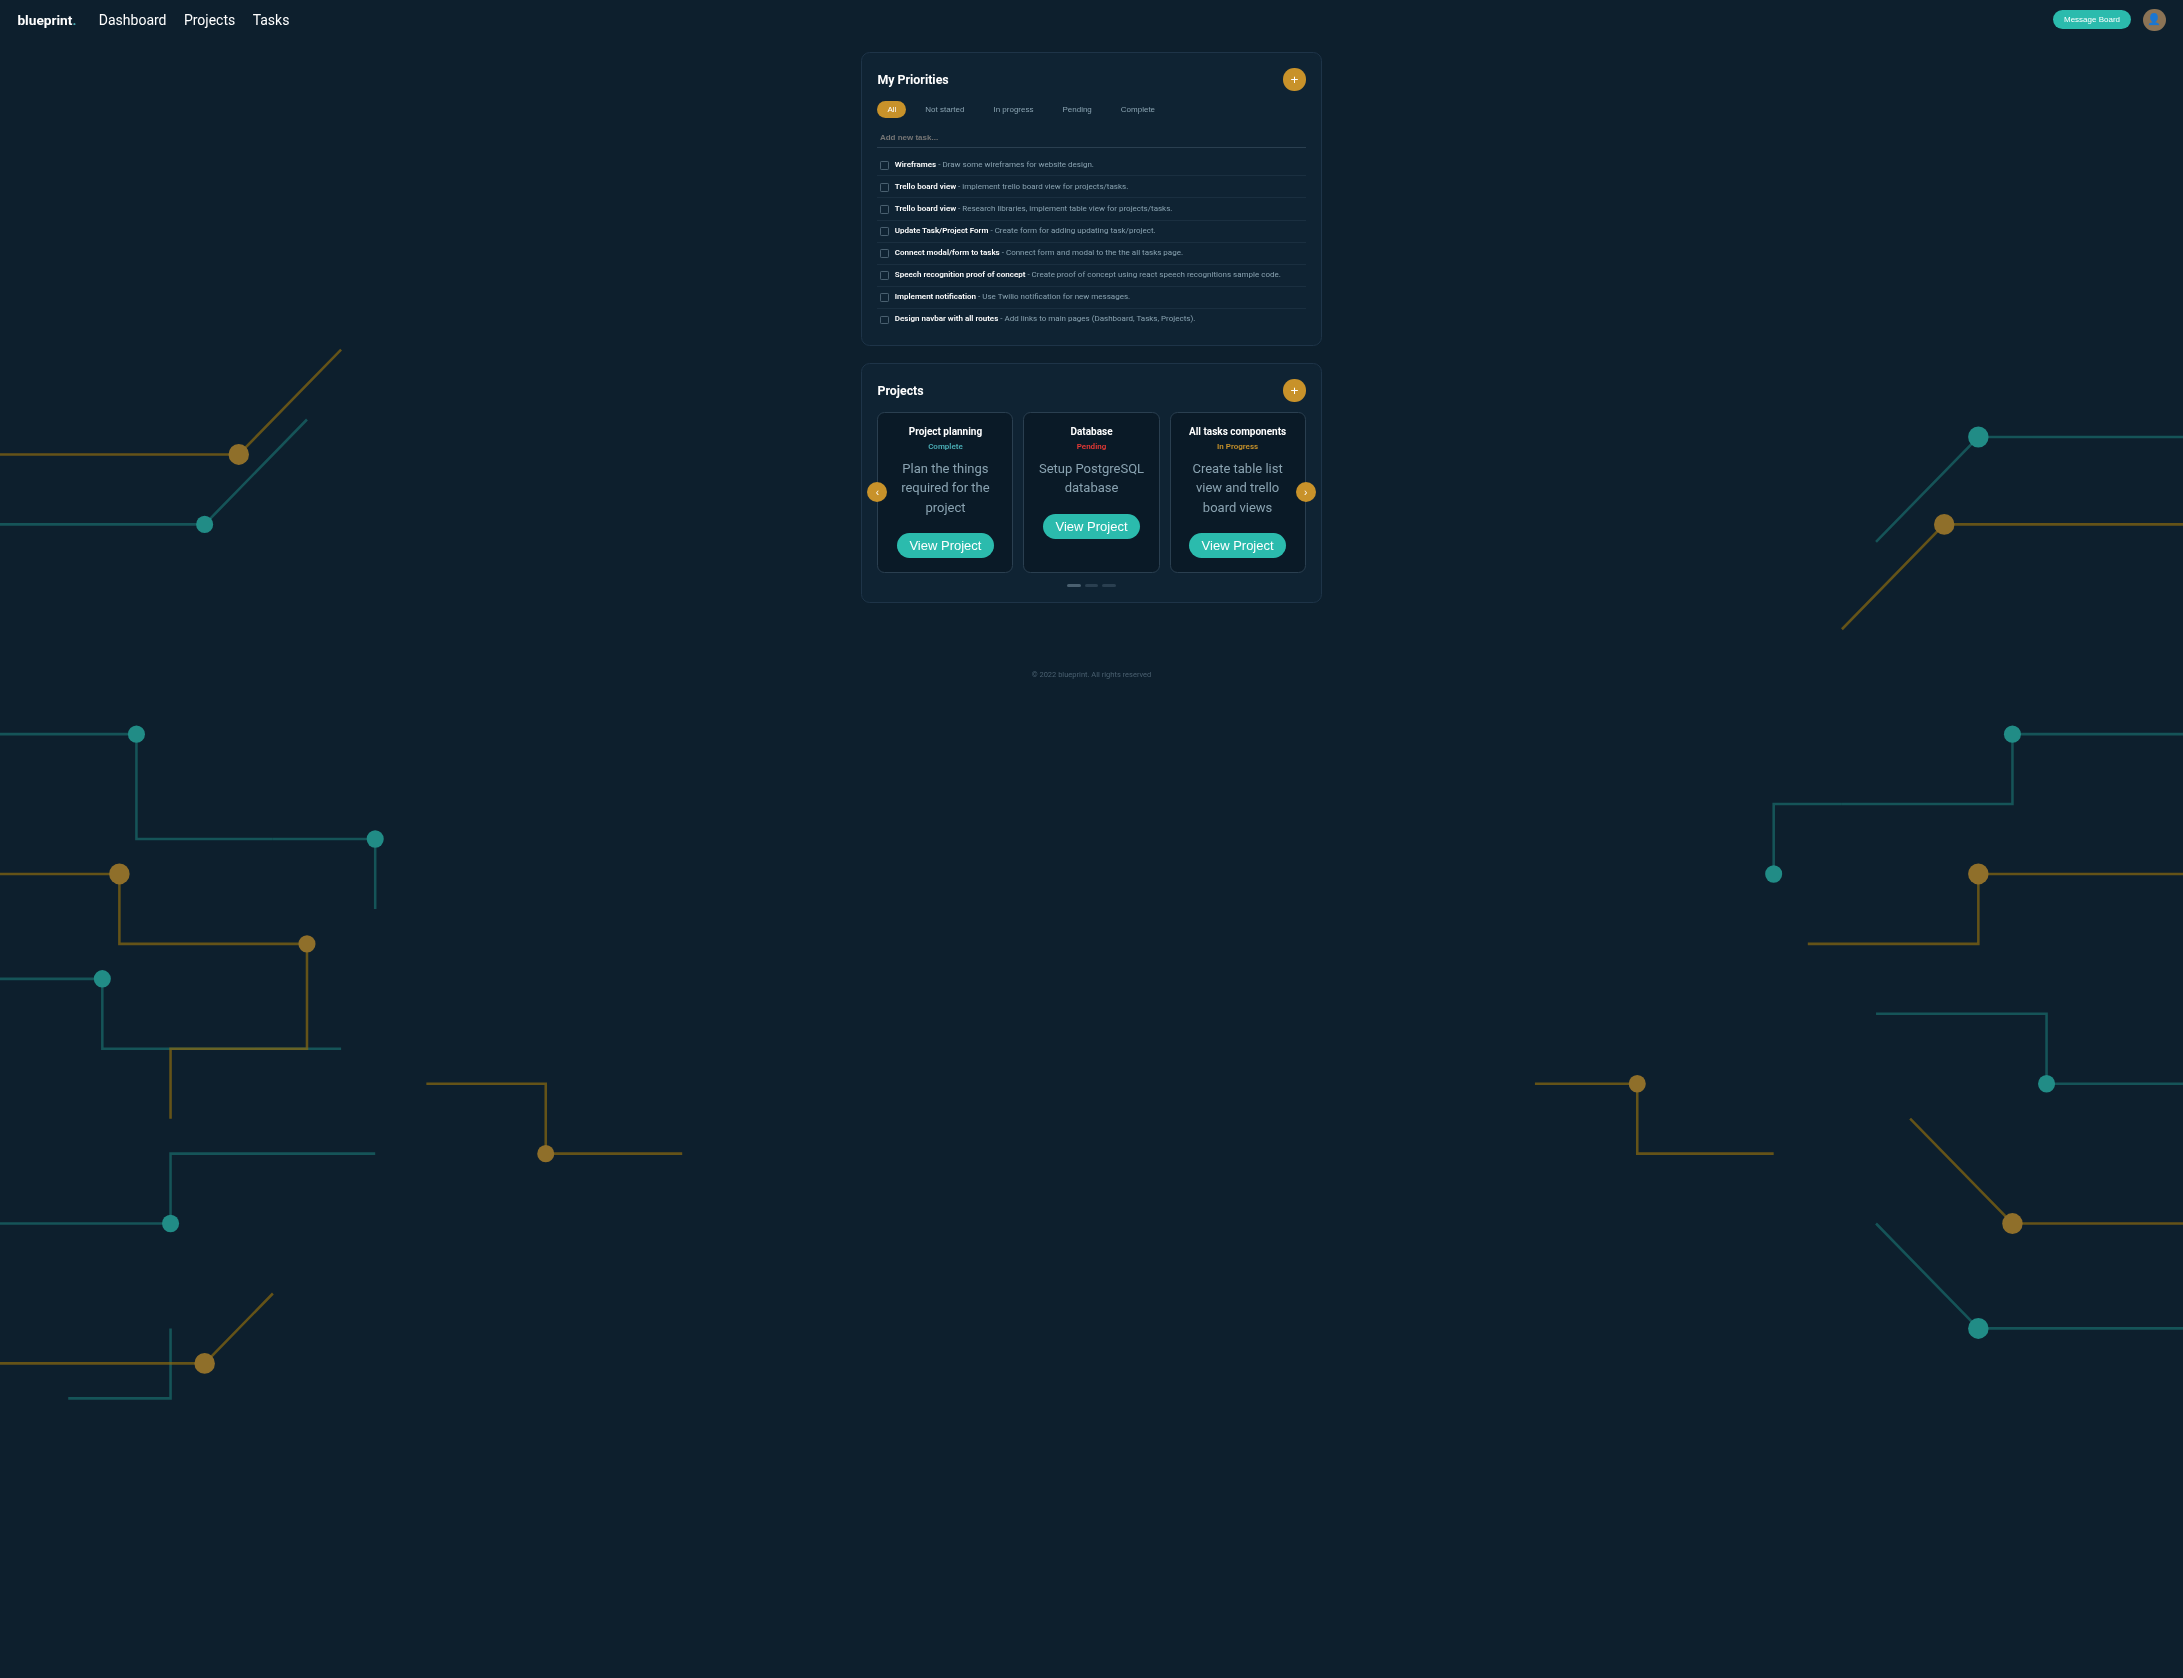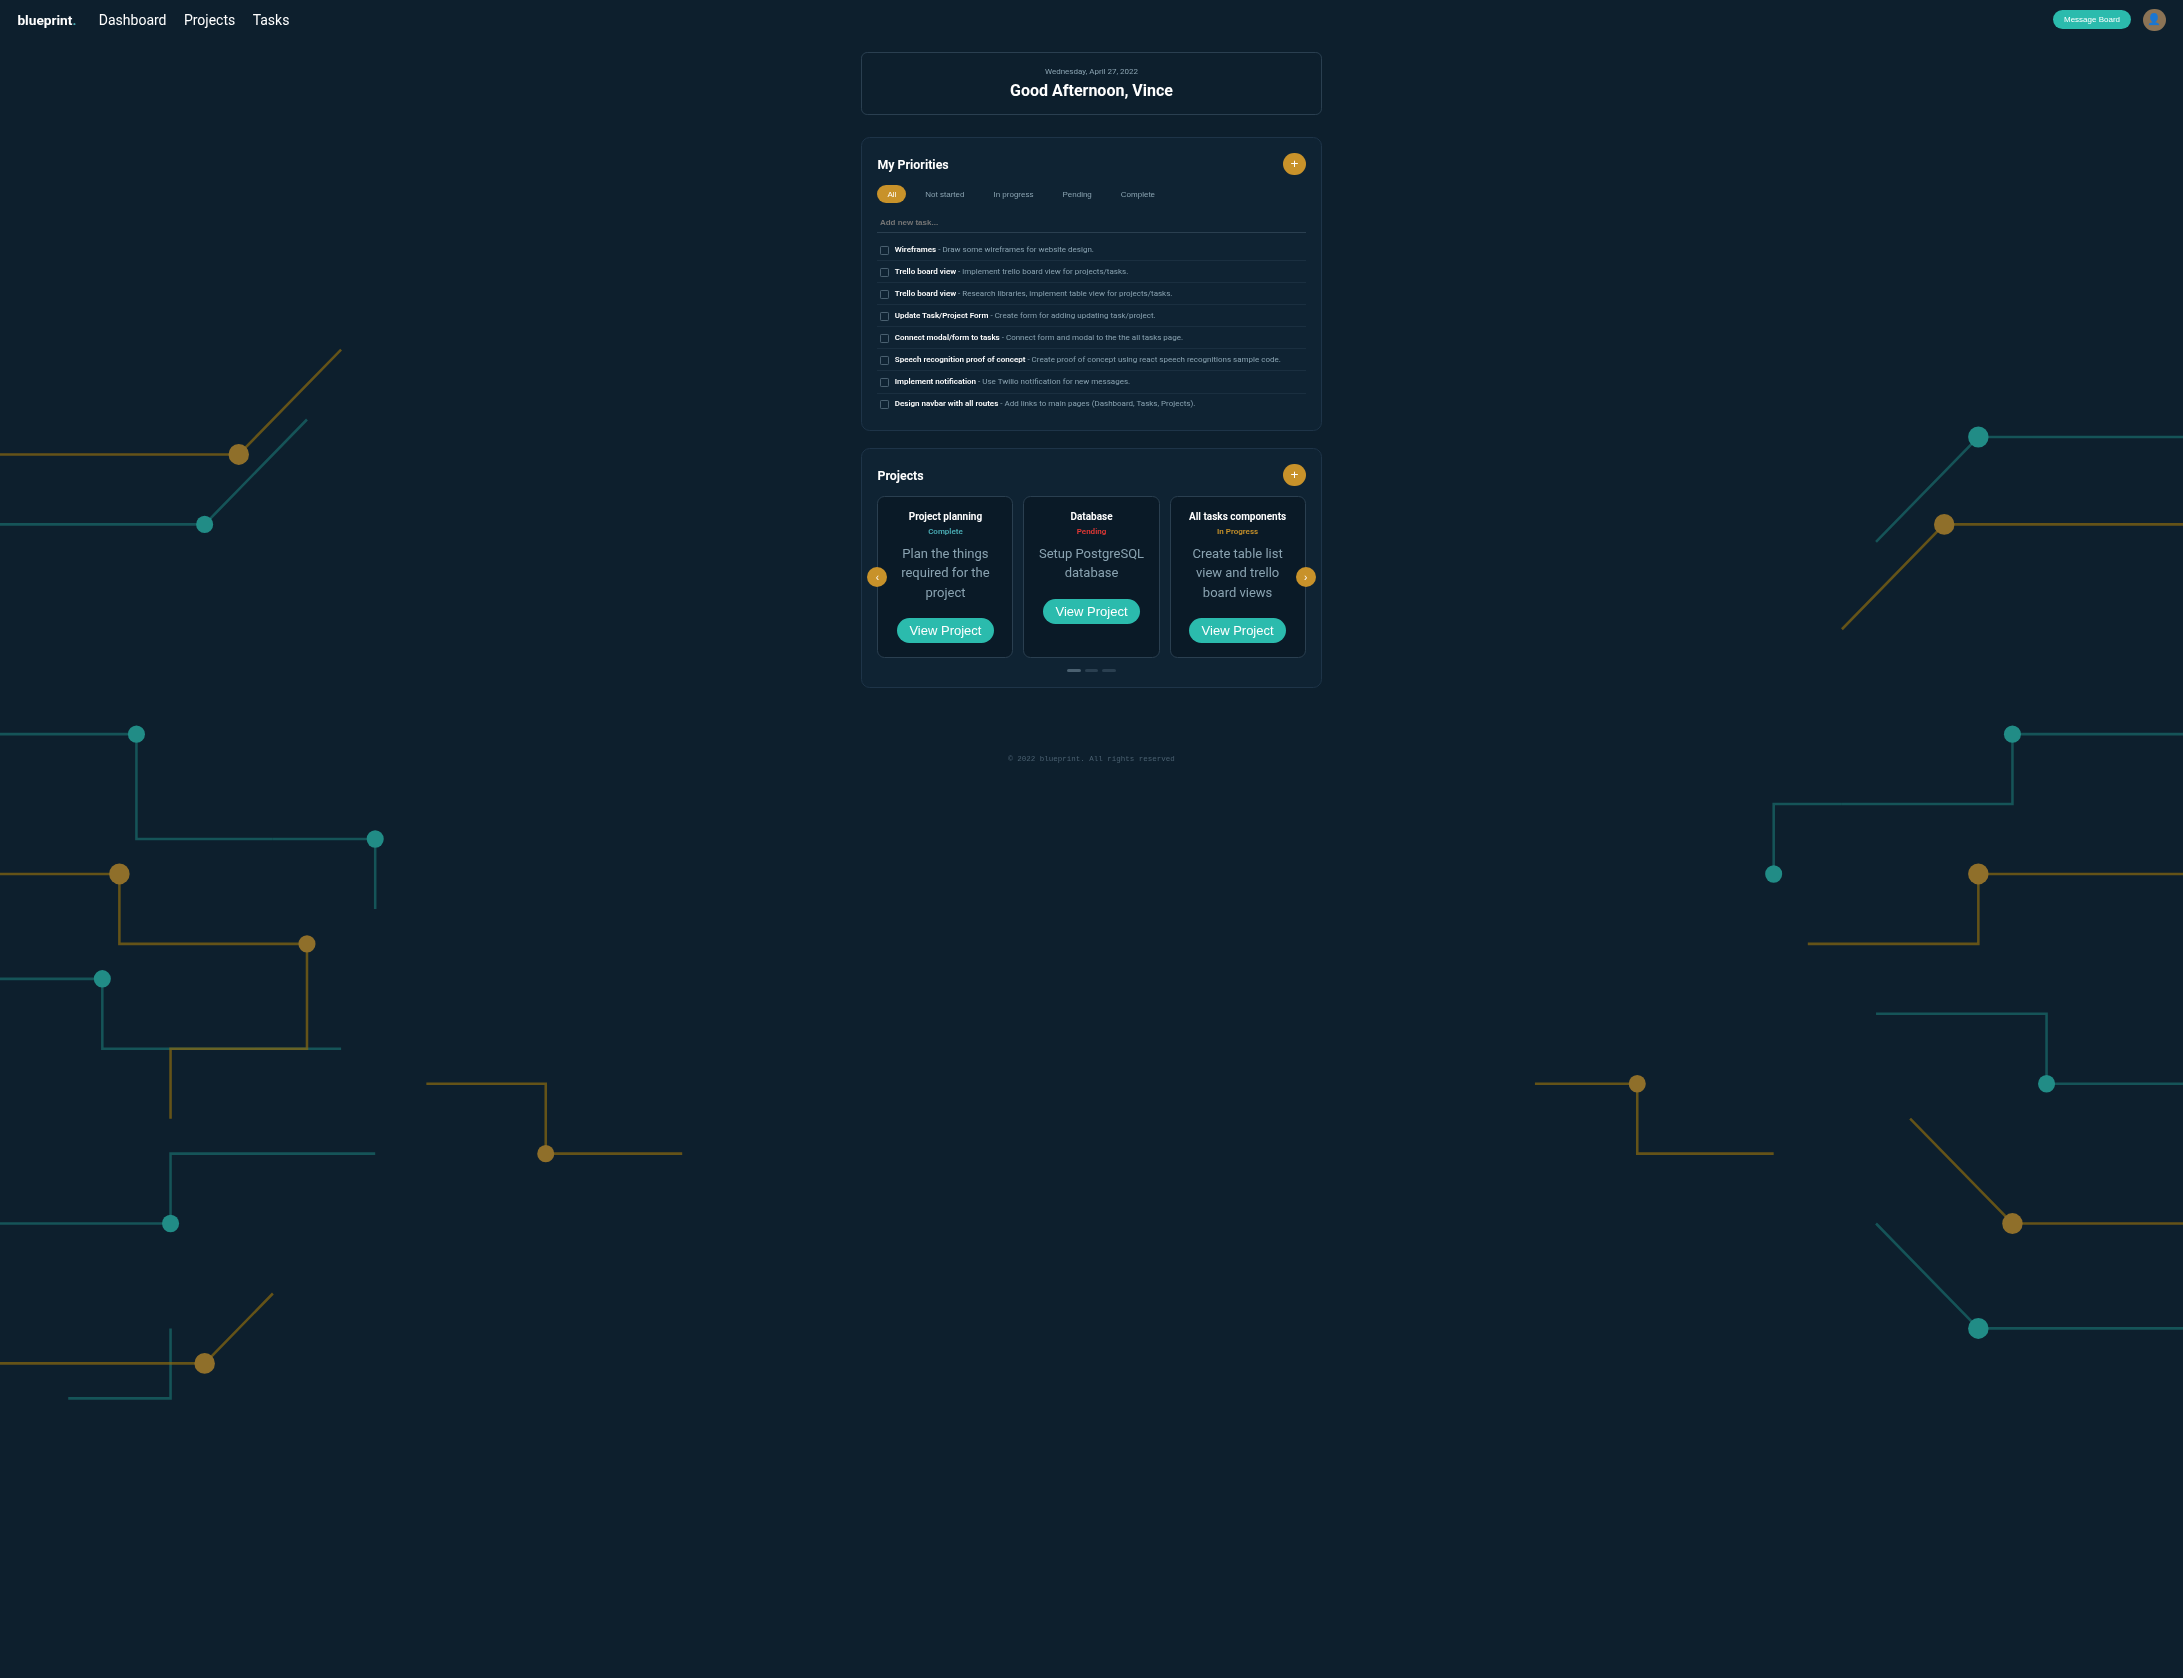--- a/index.html
+++ b/index.html
@@ -283,21 +283,20 @@
     }
 
     
     .footer {
       text-align: center;
       color: #4a6070;
       font-size: 7.5px;
       padding: 12.4px;
       position: relative;
       z-index: 5;
-      font-family: Liberation Mono, monospace;
     }
 
     
     svg.circuit {
       position: fixed;
       top: 0; left: 0;
       width: 100%; height: 100%;
       pointer-events: none;
       z-index: 0;
     }
@@ -369,24 +368,20 @@
     <a>Tasks</a>
   </div>
   <div class="navbar-right">
     <button class="message-board-btn">Message Board</button>
     <div class="avatar">👤</div>
   </div>
 </nav>
 
 <div class="main-content">
 
-  <div class="greeting-card">
-    <div class="greeting-date">Wednesday, April 27, 2022</div>
-    <div class="greeting-title">Good Afternoon, Vince</div>
-  </div>
 
   <div class="panel">
     <div class="panel-header">
       <div class="panel-title">My Priorities</div>
       <button class="add-btn">+</button>
     </div>
 
     
     <div class="tabs">
       <button class="tab active">All</button>

